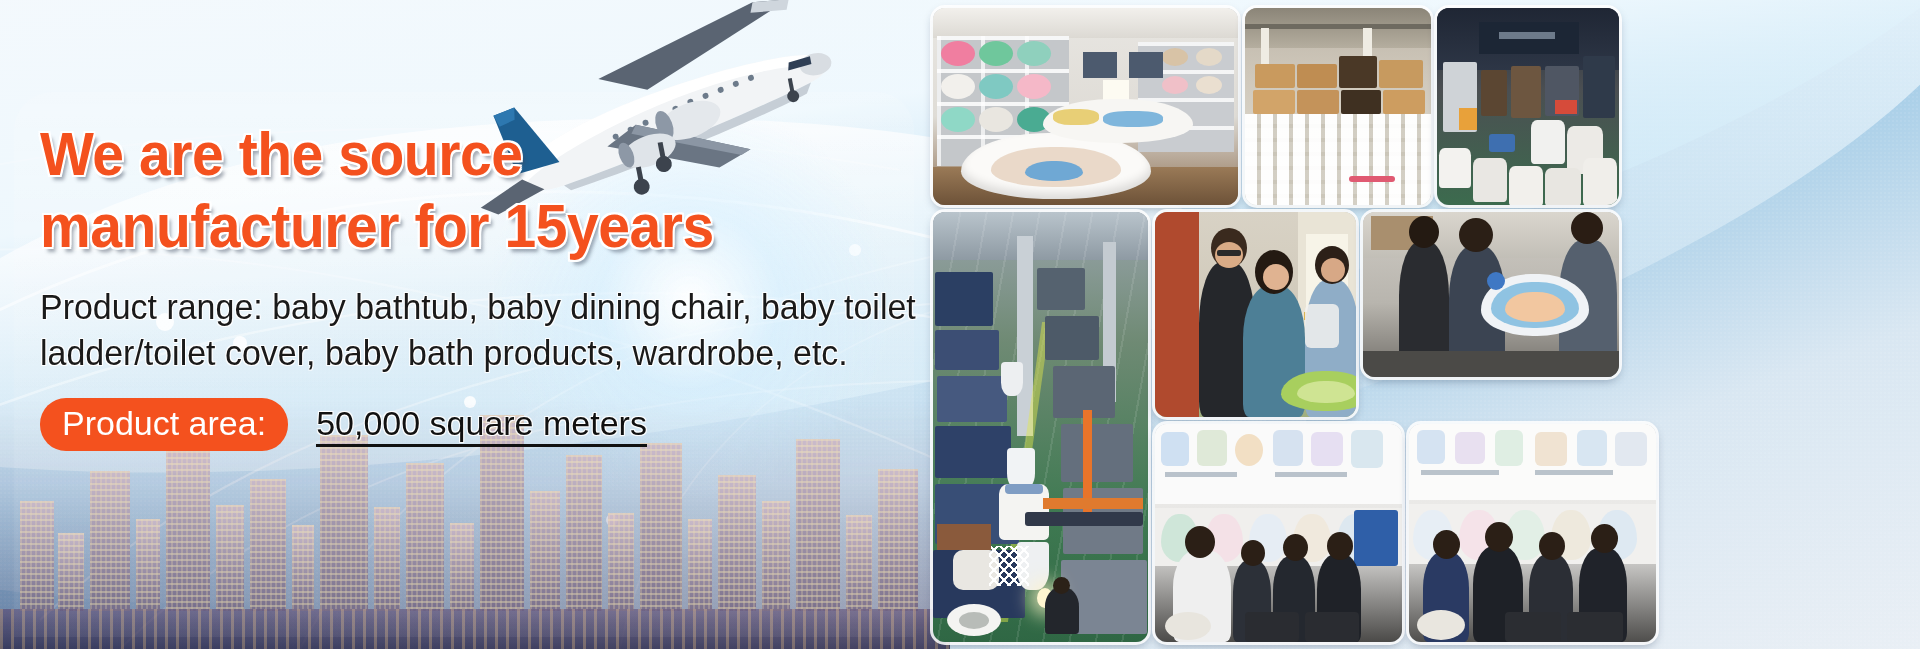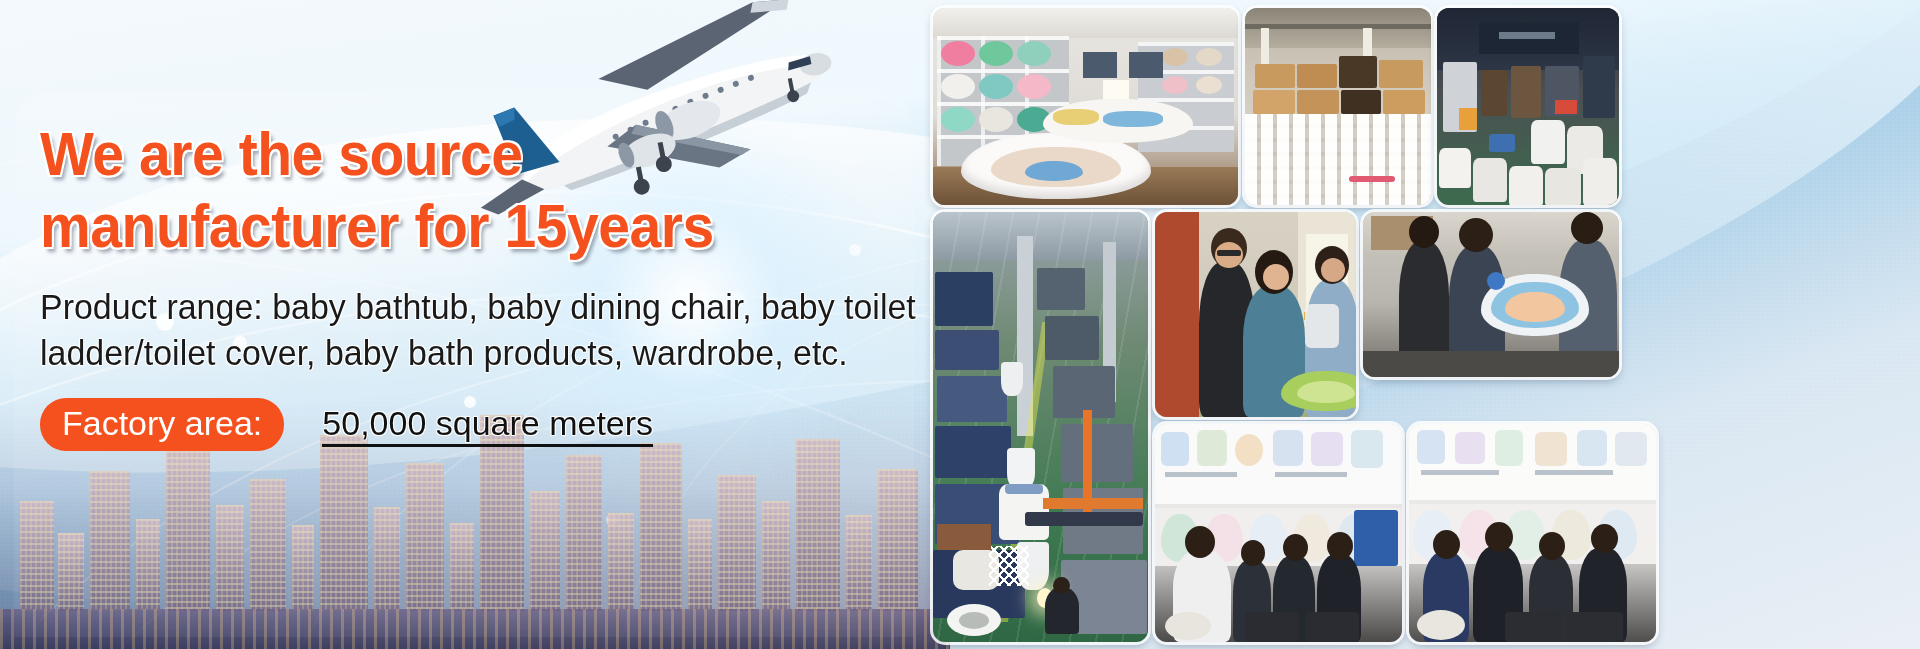--- a/index.html
+++ b/index.html
@@ -148,21 +148,21 @@
     background:#f4511e;
     border-radius:26px;
     padding:5px 22px 8px 22px;
     color:#ffffff;
     font-family:"Liberation Sans Narrow","Liberation Sans",sans-serif;
     font-size:34px;
     line-height:40px;
     white-space:nowrap;
   }
   .factory-value{
-    margin-left:38px;
+    margin-left:28px;
     font-family:"Liberation Sans Narrow","Liberation Sans",sans-serif;
     font-size:34px;
     line-height:40px;
     color:#111111;
     border-bottom:3px solid #111111;
     padding-bottom:1px;
     white-space:nowrap;
     text-shadow:
       -1px -1px 0 rgba(255,255,255,.85), 1px -1px 0 rgba(255,255,255,.85),
       -1px  1px 0 rgba(255,255,255,.85), 1px  1px 0 rgba(255,255,255,.85);
@@ -305,21 +305,21 @@
   <div class="content">
 
     <div class="headline">We are the source</div>
     <div class="headline">manufacturer for 15years</div>
 
 
     <div class="range">Product range: baby bathtub, baby dining chair, baby toilet</div>
     <div class="range" style="margin-top:0;">ladder/toilet cover, baby bath products, wardrobe, etc.</div>
 
     <div class="factory-row">
-      <span class="factory-badge">Factory area:</span>
+      <span class="factory-badge">Product area:</span>
       <span class="factory-value">50,000 square meters</span>
     </div>
 
   </div>
 
   <div class="collage">
 
     <div class="photo" style="left:8px; top:8px; width:305px; height:197px;">
       <div class="ph-inner" style="background:linear-gradient(180deg,#e8e6e2 0%,#dfdcd6 55%,#8c6f52 100%);">
         <div style="position:absolute;left:0;top:0;width:100%;height:30px;background:linear-gradient(180deg,#f2f0ec,#dcd9d3);"></div>

